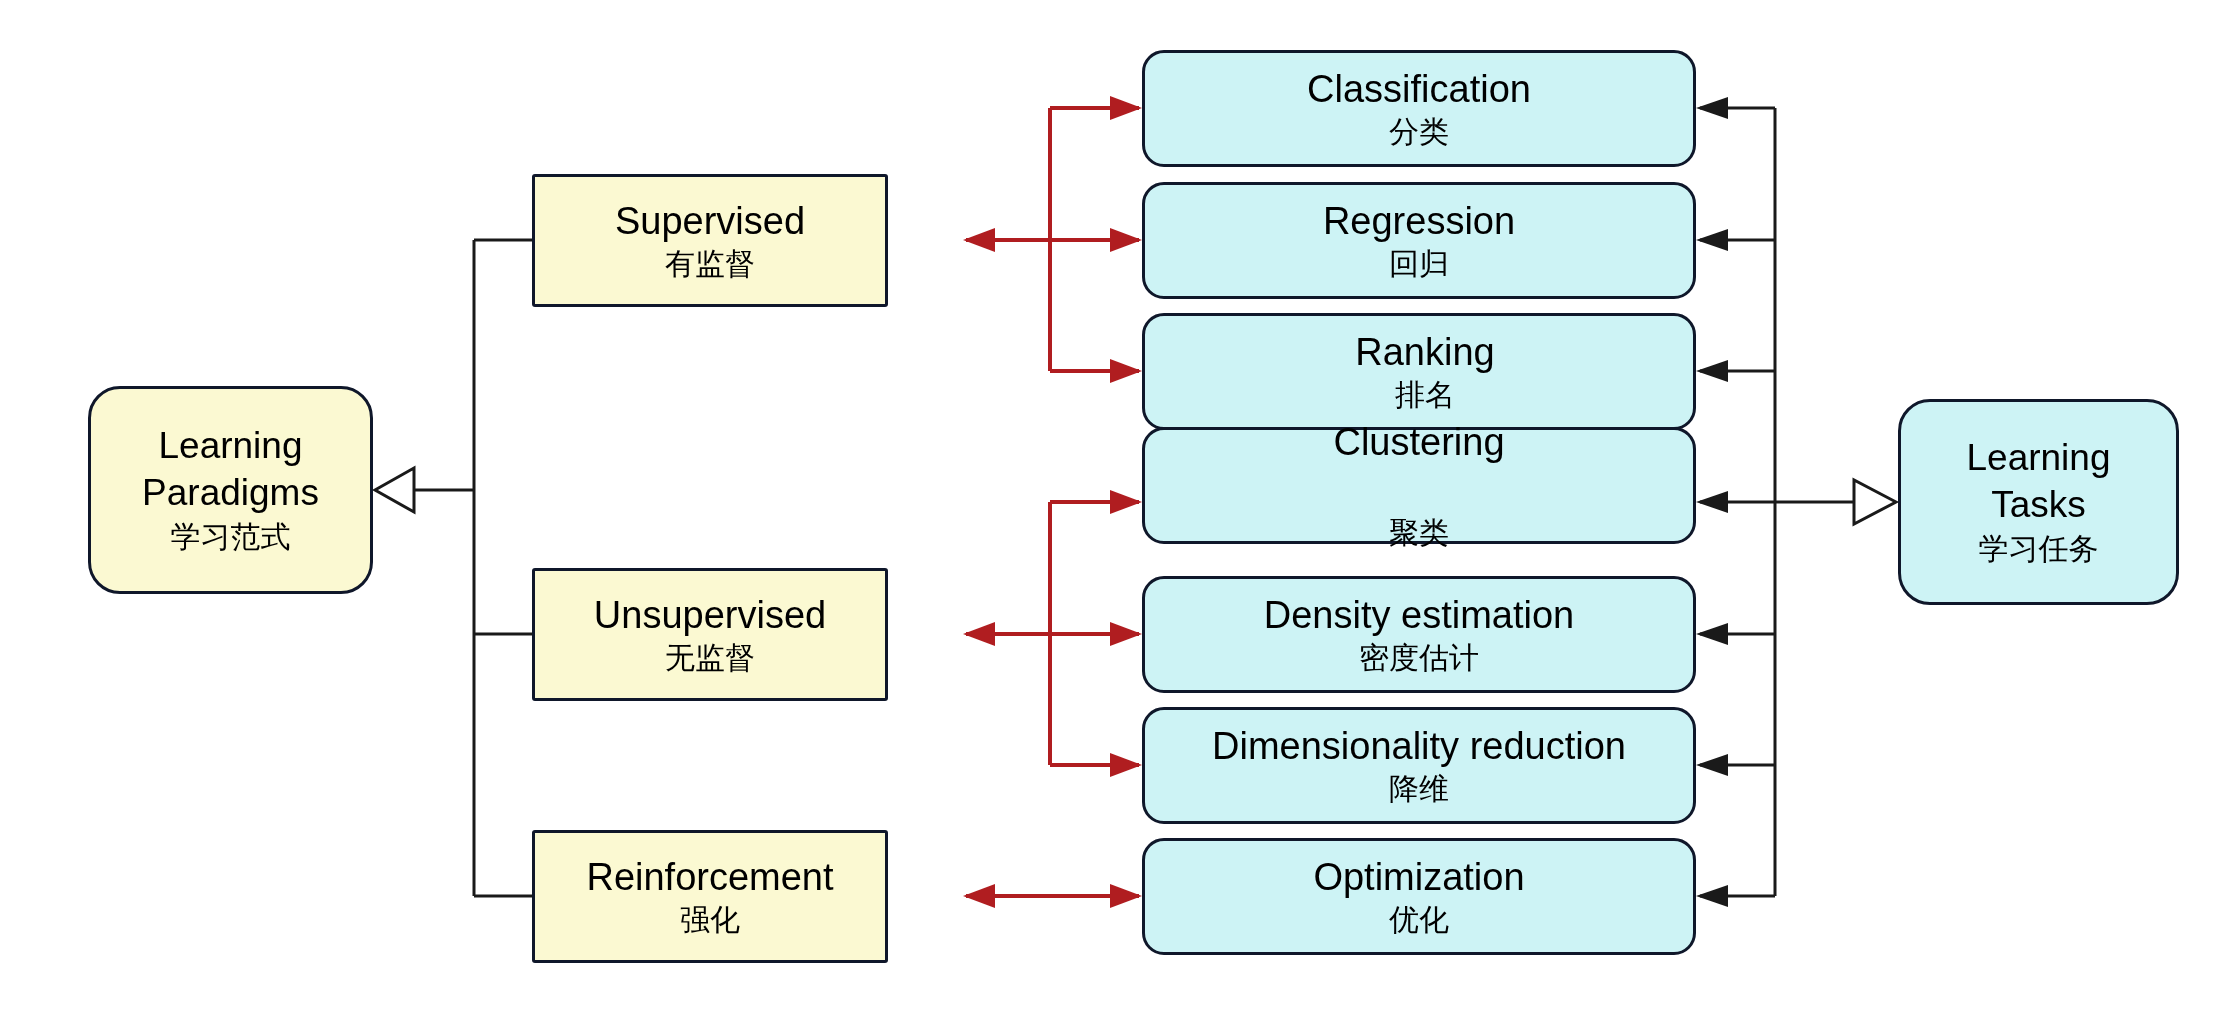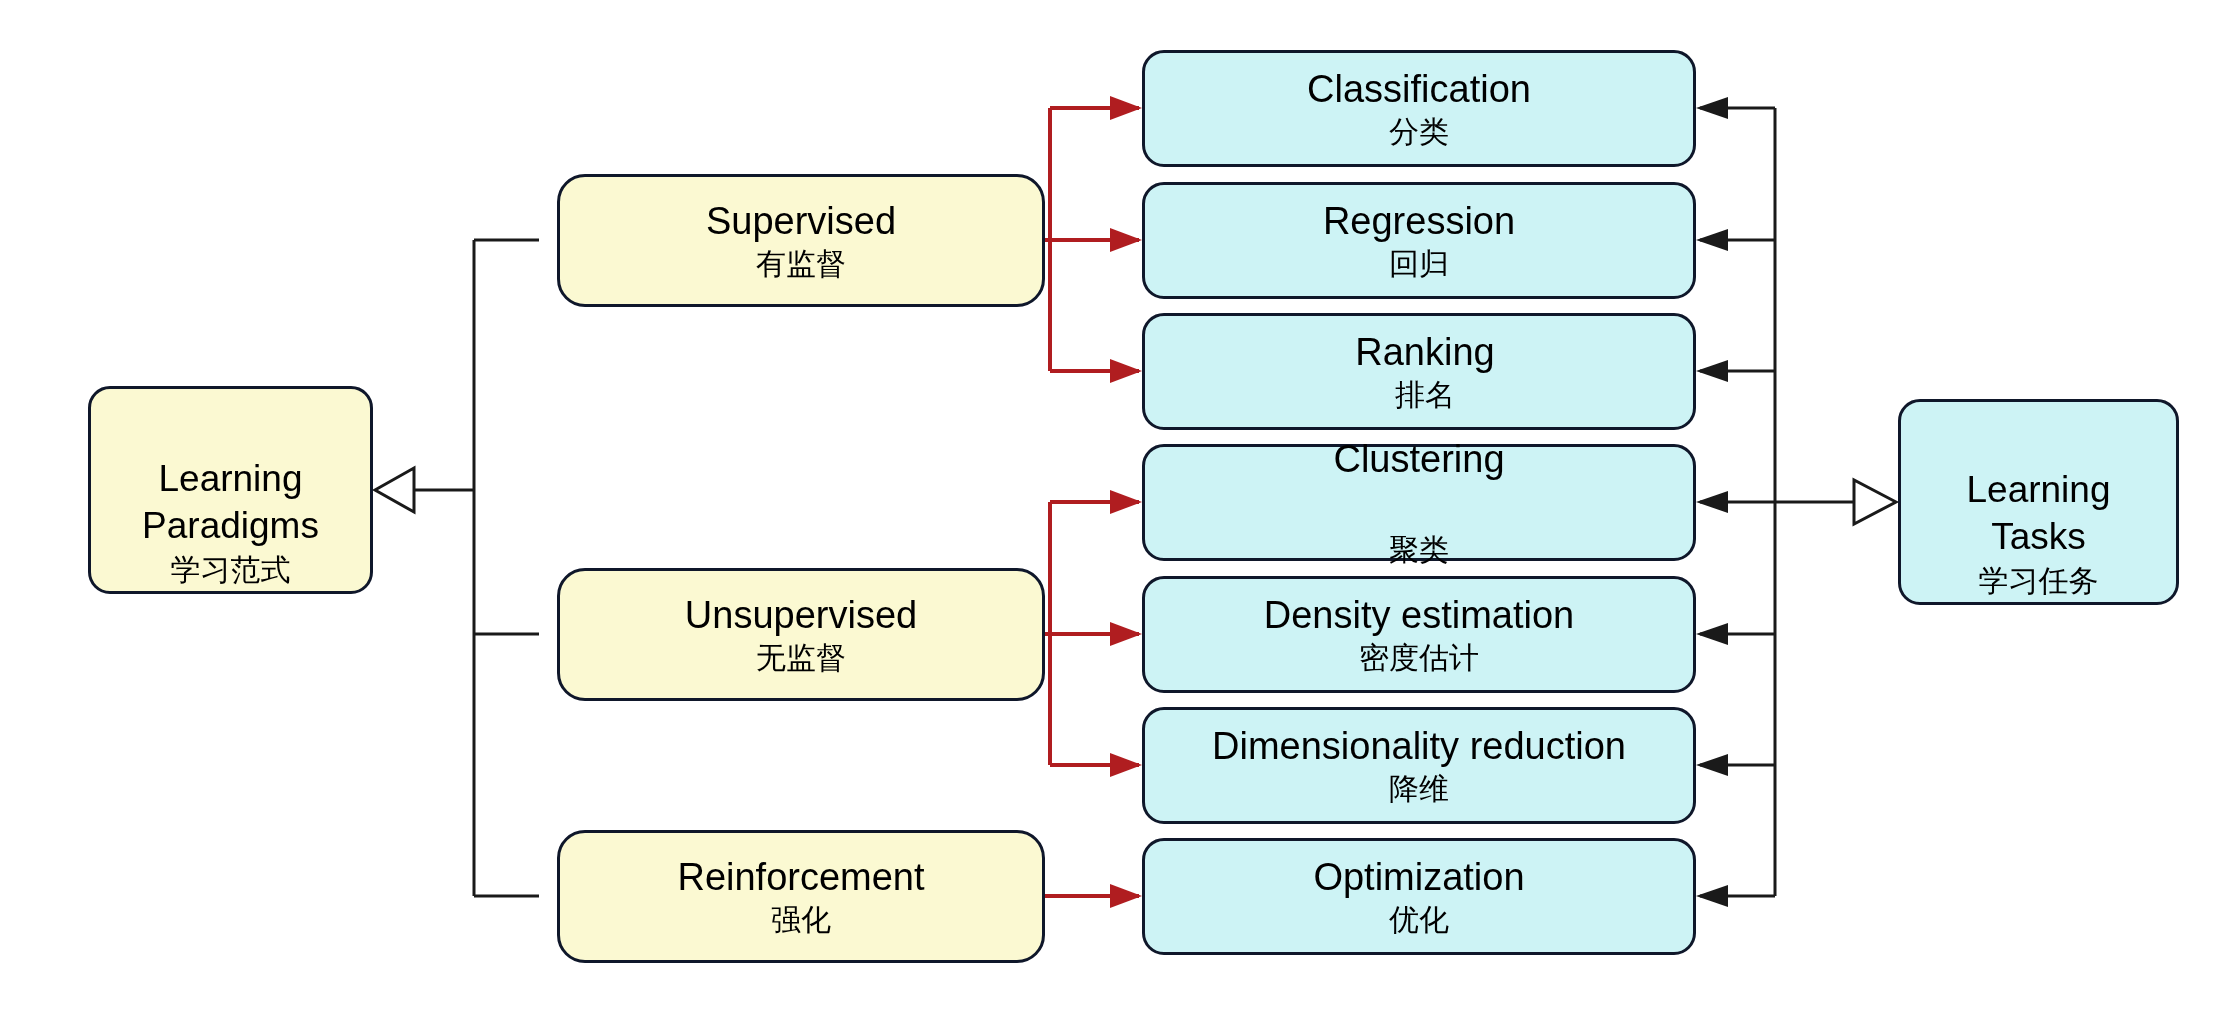--- a/index.html
+++ b/index.html
@@ -29,31 +29,30 @@
     border:3px solid #0f172a;
     display:flex;flex-direction:column;
     align-items:center;justify-content:center;
     text-align:center;
     color:#000;
   }
   .node .en{font-size:38px;line-height:46px;white-space:pre-line;}
   .node .zh{font-size:30px;line-height:40px;}
   .root{
     background:var(--paradigm-fill);
-    border-radius:22px;
+    border-radius:32px;
     padding:0 28px;
-    justify-content:flex-end;
   }
   .root .en{font-size:37px;line-height:47px;}
   .root .zh{font-size:30px;line-height:42px;}
   .root-task{background:var(--task-fill);}
   .paradigm{
     background:var(--paradigm-fill);
-    border-radius:28px;
-    width:488px;height:133px;left:557px;
+    border-radius:3px;
+    width:356px;height:133px;left:532px;
   }
   .task{
     background:var(--task-fill);
     border-radius:22px;
     width:554px;height:117px;left:1142px;
   }
 </style>
 </head>
 <body>
 
@@ -147,21 +146,21 @@
     <div class="zh">分类</div>
   </div>
   <div class="node task" style="top:182px;">
     <div class="en">Regression</div>
     <div class="zh">回归</div>
   </div>
   <div class="node task" style="top:313px;padding-left:12px;">
     <div class="en">Ranking</div>
     <div class="zh">排名</div>
   </div>
-  <div class="node task" style="top:444px;gap:48px;">
+  <div class="node task" style="top:427px;gap:48px;">
     <div class="en">Clustering</div>
     <div class="zh">聚类</div>
   </div>
   <div class="node task" style="top:576px;">
     <div class="en">Density estimation</div>
     <div class="zh">密度估计</div>
   </div>
   <div class="node task" style="top:707px;">
     <div class="en">Dimensionality reduction</div>
     <div class="zh">降维</div>

